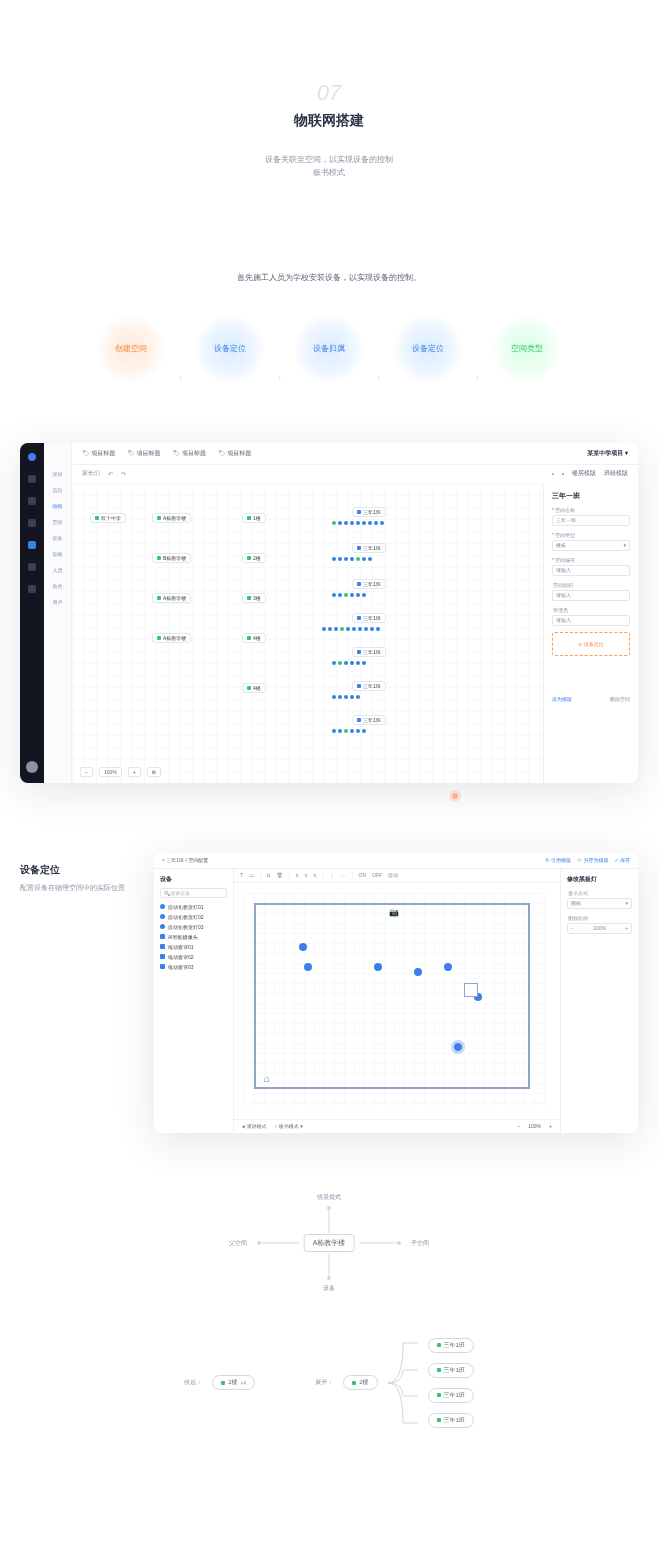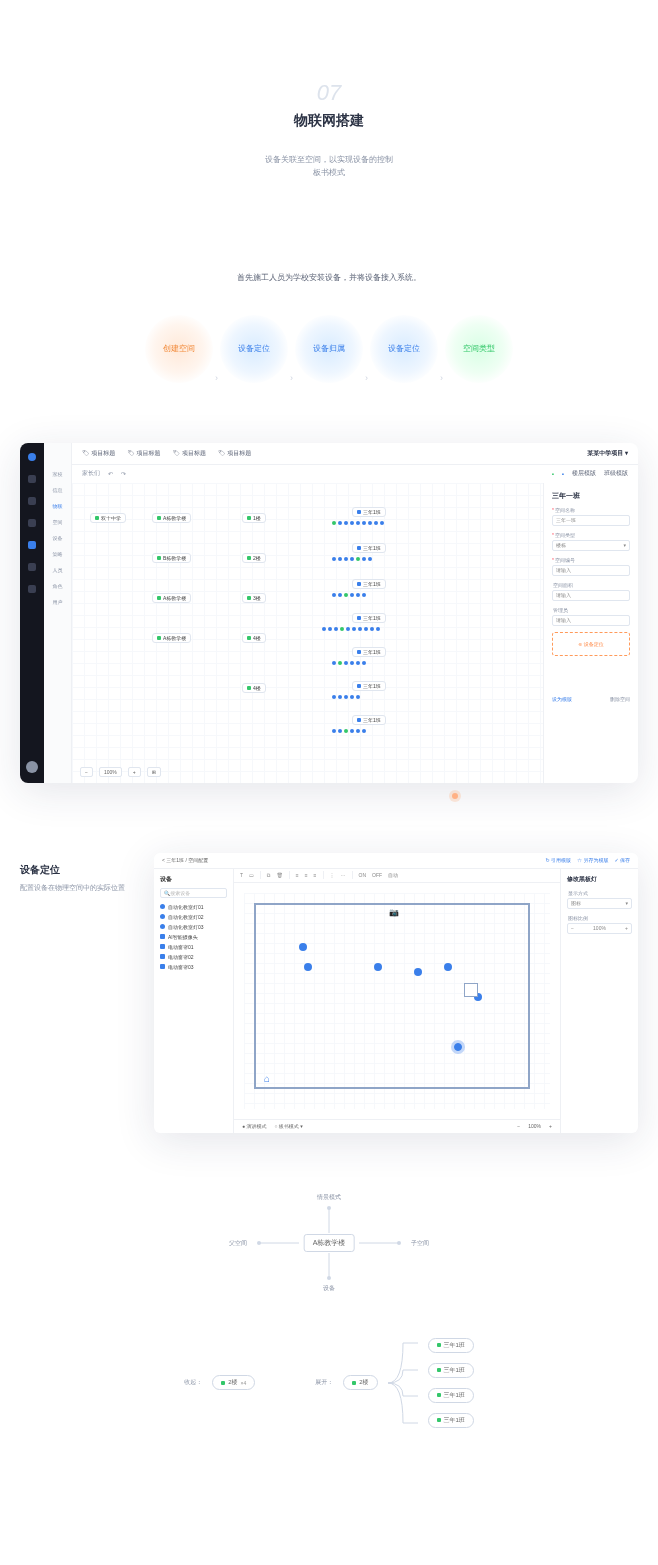--- a/index.html
+++ b/index.html
@@ -2,21 +2,21 @@
 <html><head>
 <meta charset="utf-8">
 <style>
 *{box-sizing:border-box;margin:0;padding:0}
 body{font-family:-apple-system,"PingFang SC","Microsoft YaHei",sans-serif;background:#fff;color:#333;width:658px}
 .hero{text-align:center;padding:80px 0 40px}
 .hero-num{font-size:22px;color:#dde3ec;font-style:italic;margin-bottom:6px}
 .hero-title{font-size:14px;font-weight:700;color:#2c3345;margin-bottom:24px}
 .hero-sub{font-size:8px;color:#8a93a5;line-height:1.6}
 .intro{text-align:center;font-size:8px;color:#5a6275;line-height:1.9;margin:50px 0 30px}
-.flow{display:flex;justify-content:center;align-items:flex-end;gap:0;margin:30px 0 60px}
+.flow{display:flex;justify-content:center;align-items:flex-end;gap:12px;margin:30px 0 60px}
 .flow-node{width:68px;height:68px;border-radius:50%;display:flex;align-items:center;justify-content:center;font-size:8px;position:relative}
 .n1{background:radial-gradient(circle,#ffe9d9 0%,#fff5ee 50%,#fff 75%);color:#f28b3c}
 .n2,.n3,.n4{background:radial-gradient(circle,#d9ecff 0%,#eef6ff 50%,#fff 75%);color:#3a7fea}
 .n5{background:radial-gradient(circle,#d9ffe5 0%,#eefff3 50%,#fff 75%);color:#34c76a}
 .flow-arr{color:#cfd5e0;font-size:9px;margin:0 2px}
 
 
 .win{margin:0 20px 50px;background:#fff;border-radius:8px;box-shadow:0 8px 40px rgba(30,45,80,.12);overflow:hidden;position:relative}
 .win1{height:340px;display:flex}
 .sidebar{width:24px;background:#14161f;display:flex;flex-direction:column;align-items:center;padding-top:10px;gap:14px}
@@ -111,21 +111,21 @@
 
 <div class="hero">
   <div class="hero-num">07</div>
   <div class="hero-title">物联网搭建</div>
   <div class="hero-sub">
     <span>设备关联至空间，以实现设备的控制</span><br><span>板书模式</span>
   </div>
 </div>
 
 <div class="intro">
-  <div>首先施工人员为学校安装设备，并将设备接入系统。</div>
+  <div>首先施工人员为学校安装设备，以实现设备的控制。</div>
 </div>
 
 <div class="flow">
   <div class="flow-node n1">创建空间</div>
   <div class="flow-arr">›</div>
   <div class="flow-node n2">设备定位</div>
   <div class="flow-arr">›</div>
   <div class="flow-node n3">设备归属</div>
   <div class="flow-arr">›</div>
   <div class="flow-node n4">设备定位</div>

